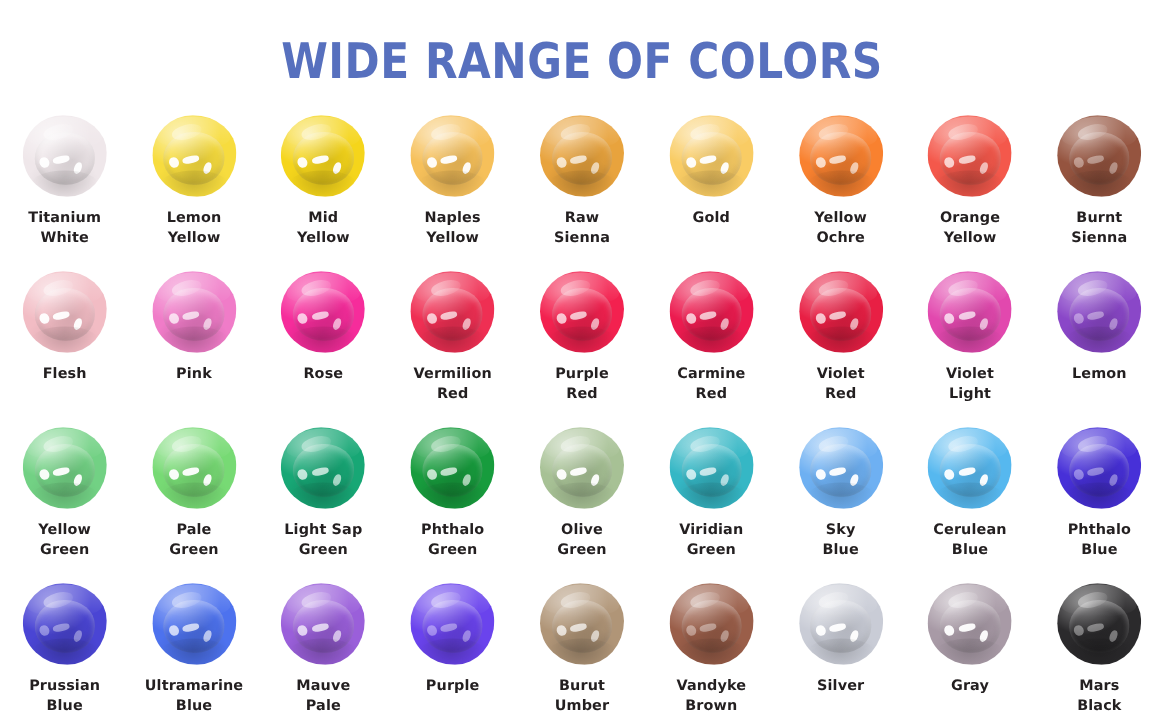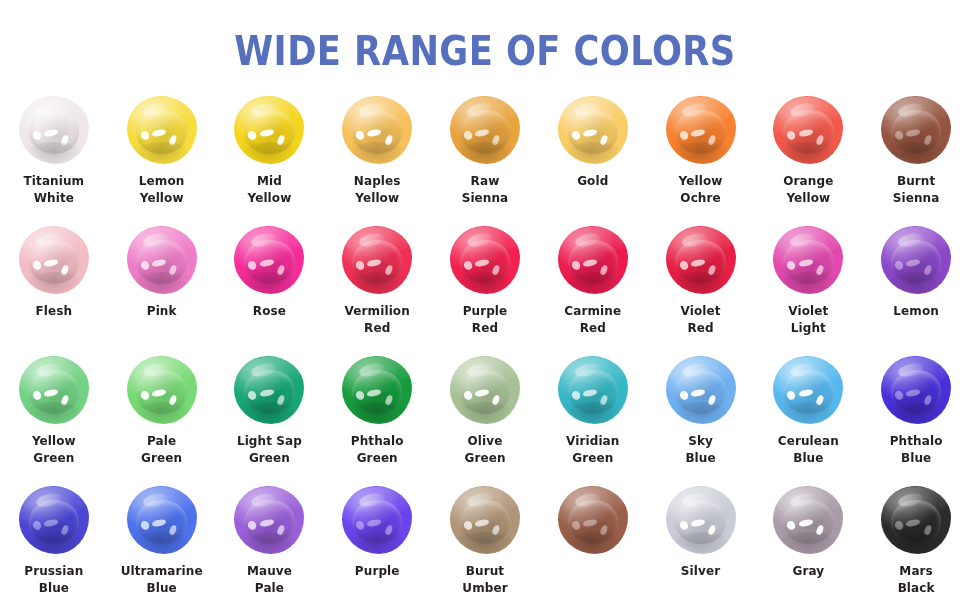--- a/index.html
+++ b/index.html
@@ -689,20 +689,24 @@
       <div class="swatch dark" title="Vandyke Brown">
         <div class="blob-wrap">
           <div class="blob" style="--c: #9a5e49;">
             <div class="swirl"></div>
             <span class="hl hl-top"></span>
             <span class="hl hl-a"></span>
             <span class="hl hl-b"></span>
             <span class="hl hl-c"></span>
           </div>
         </div>
+        <div class="label">
+          <span class="ln">Vandyke</span>
+          <span class="ln">Brown</span>
+        </div>
       </div>
       <div class="swatch light" title="Silver">
         <div class="blob-wrap">
           <div class="blob" style="--c: #c9ccd6;">
             <div class="swirl"></div>
             <span class="hl hl-top"></span>
             <span class="hl hl-a"></span>
             <span class="hl hl-b"></span>
             <span class="hl hl-c"></span>
           </div>

